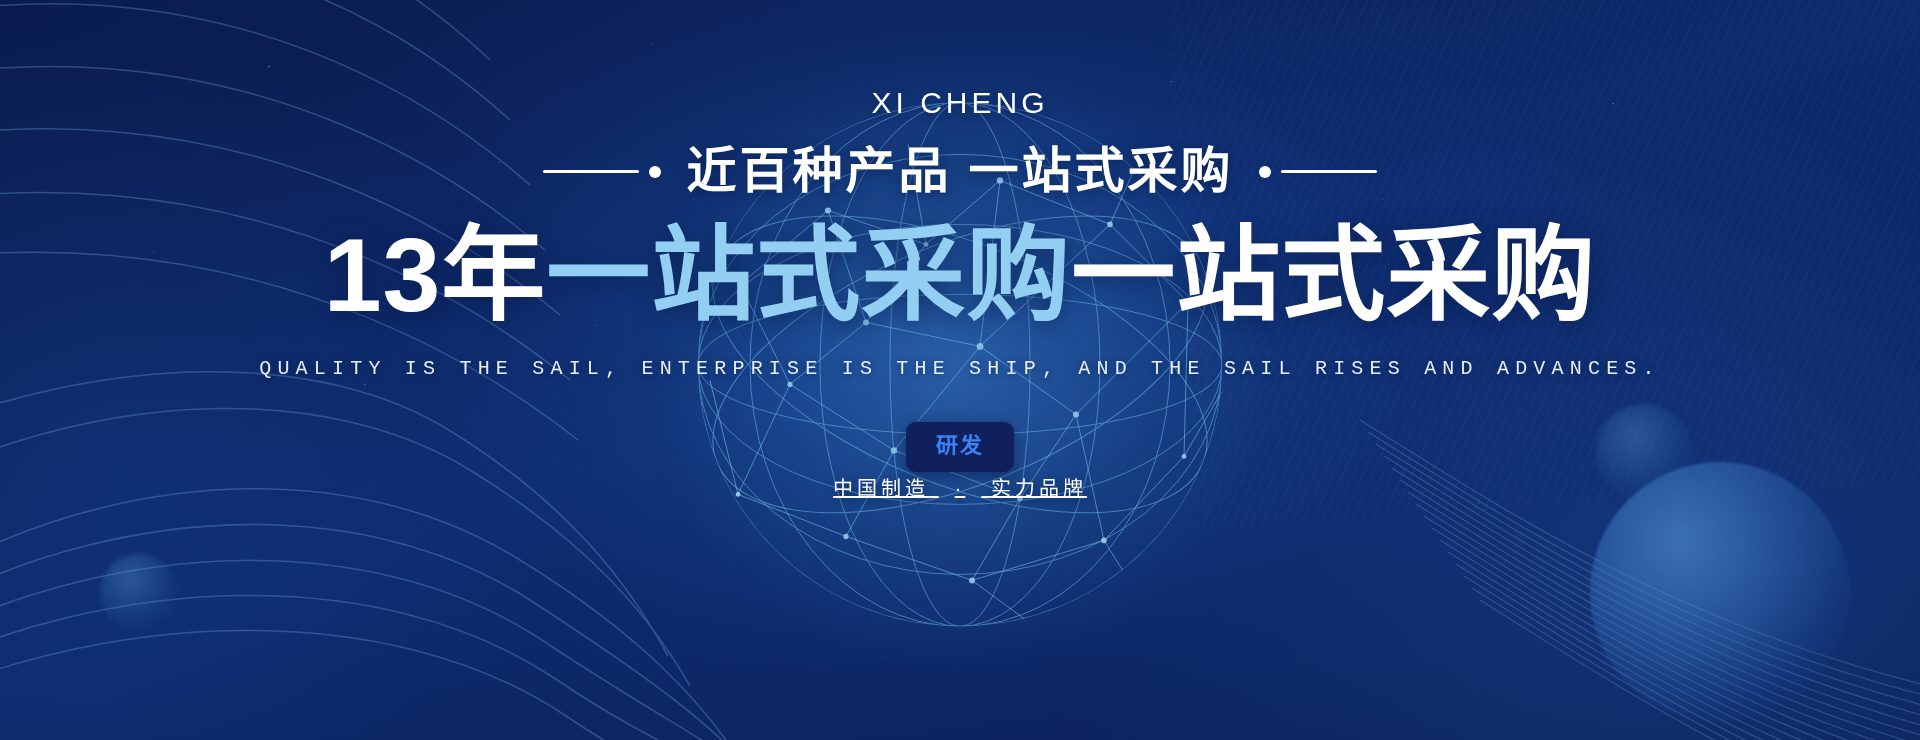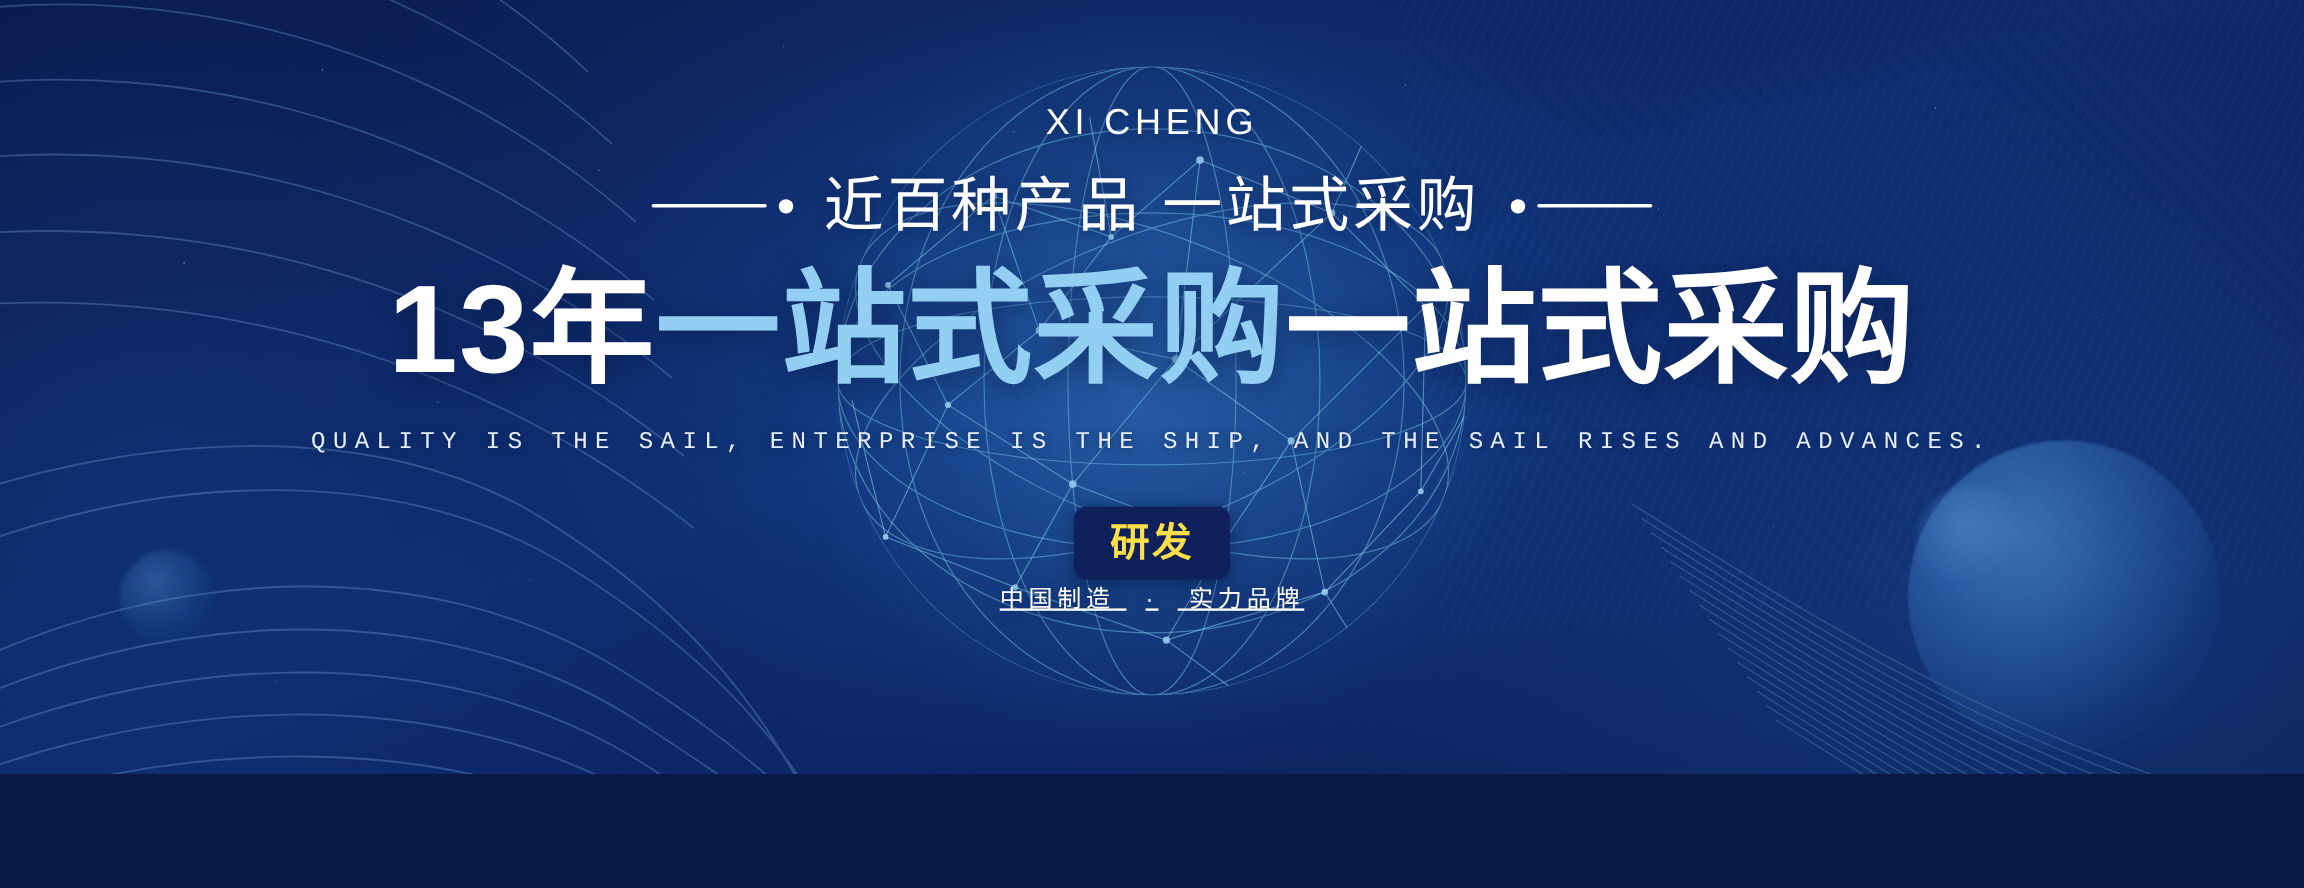--- a/index.html
+++ b/index.html
@@ -8,21 +8,21 @@
     padding: 0;
     background: #081a44;
   }
   body {
     font-family: "Liberation Sans", "DejaVu Sans", sans-serif;
   }
 
   .banner {
     position: relative;
     width: 1920px;
-    height: 645px;
+    height: 740px;
     overflow: hidden;
     background:
       radial-gradient(ellipse 900px 620px at 48% 46%, rgba(30,86,168,0.55) 0%, rgba(15,48,120,0.25) 55%, rgba(10,30,85,0) 80%),
       radial-gradient(ellipse 1100px 800px at 88% 78%, rgba(28,78,160,0.48) 0%, rgba(12,38,100,0.12) 60%, rgba(8,26,78,0) 85%),
       radial-gradient(ellipse 800px 700px at 6% 62%, rgba(20,62,140,0.40) 0%, rgba(10,32,88,0.10) 60%, rgba(8,24,70,0) 85%),
       linear-gradient(160deg, #0a1c4e 0%, #0c2158 22%, #0e2b6e 48%, #0c2360 70%, #0a1b4c 100%);
   }
 
   .layer {
     position: absolute;
@@ -163,21 +163,21 @@
     height: 12px;
     border-radius: 50%;
     background: #ffffff;
     margin-left: 10px;
   }
   .deco.right .dot { margin-left: 0; margin-right: 10px; }
 
   .subtitle {
     color: #ffffff;
     font-size: 50px;
-    font-weight: 400;
+    font-weight: 700;
     letter-spacing: 3px;
     line-height: 1.1;
     white-space: nowrap;
     text-shadow: 0 2px 12px rgba(6,26,72,.6);
     text-align: center;
   }
 
   .headline {
     margin: 6px 0 10px 0;
     font-size: 104px;
@@ -203,22 +203,22 @@
     text-shadow: 0 1px 6px rgba(6,26,72,.6);
   }
 
   .chips {
     display: flex;
     gap: 22px;
     margin-top: 42px;
   }
   .chip {
     background: #10205c;
-    color: #fde047;
-    font-size: 33px;
+    color: #3b82f6;
+    font-size: 22px;
     font-weight: 700;
     letter-spacing: 2px;
     padding: 13px 30px 15px 30px;
     border-radius: 10px;
     line-height: 1;
     box-shadow: 0 3px 14px rgba(4,16,54,.45);
   }
 
   .footnote {
     color: #ffffff;

